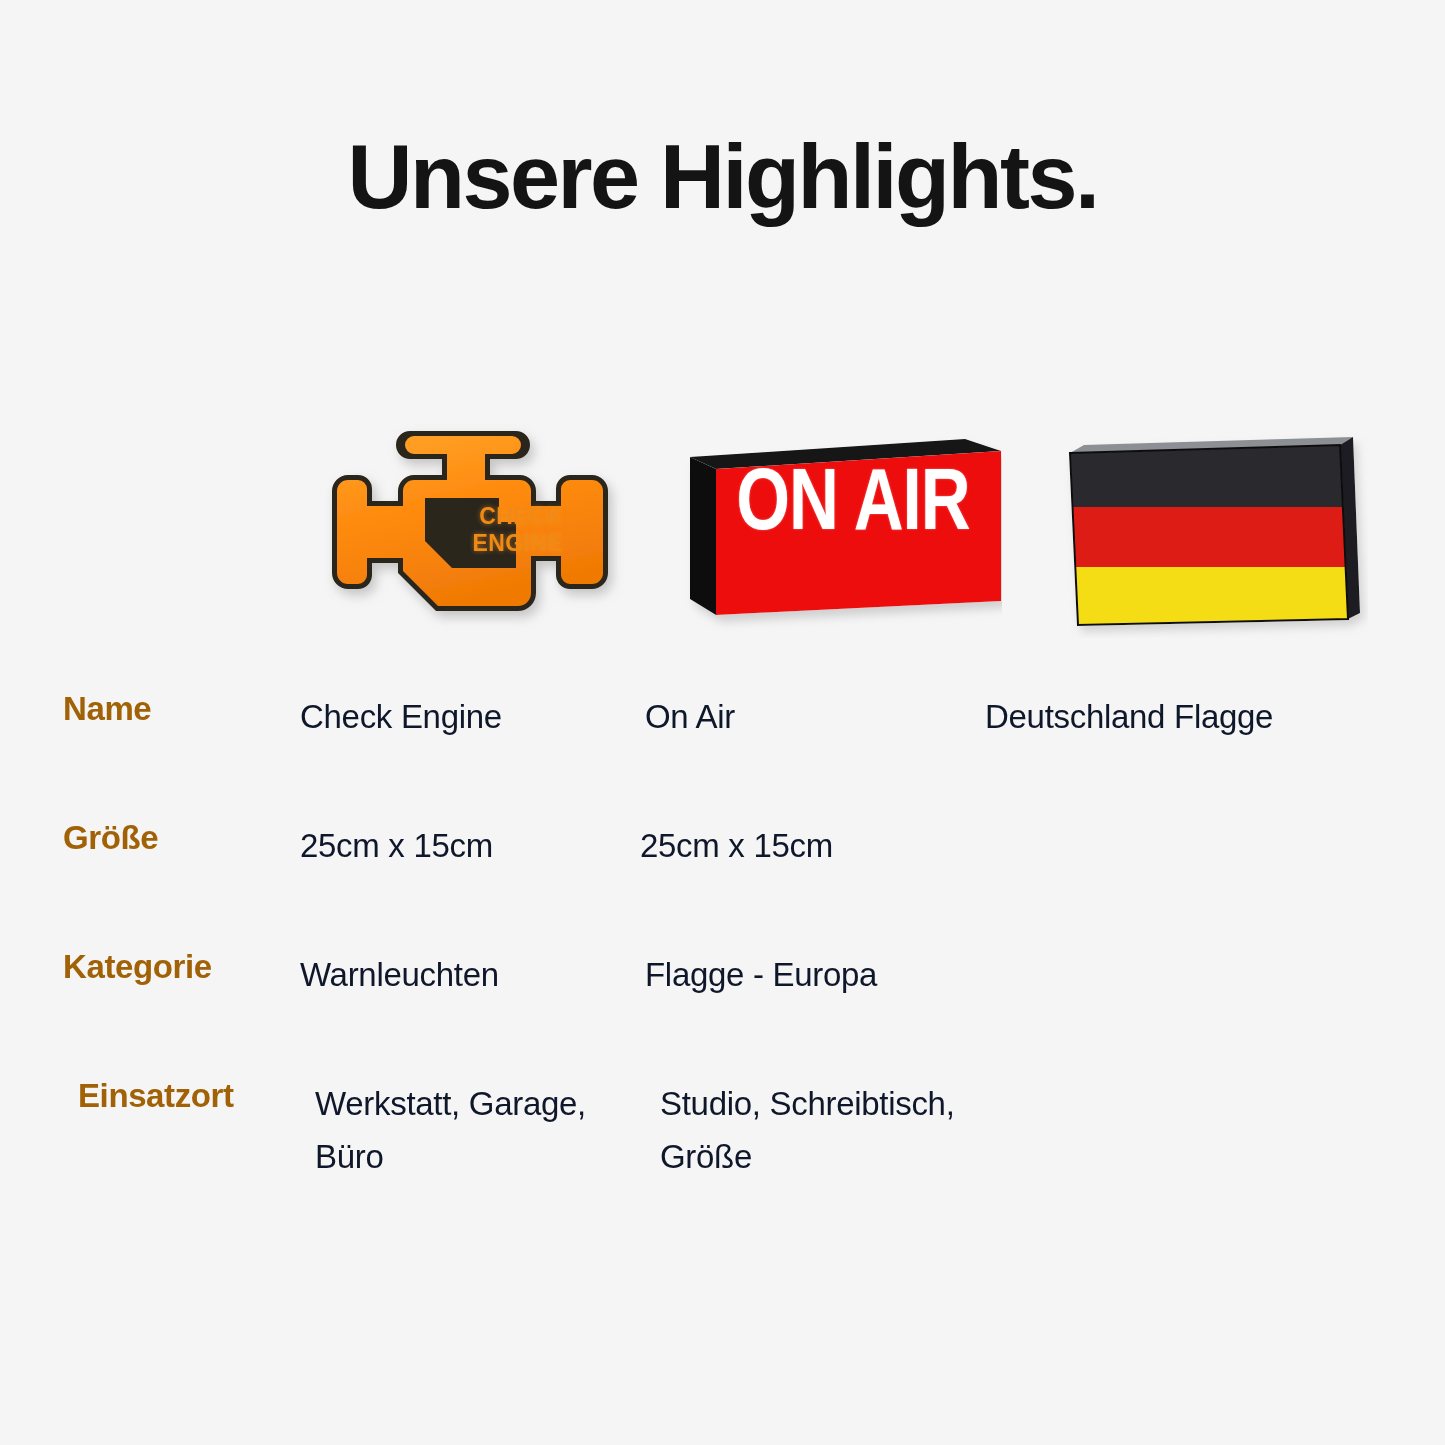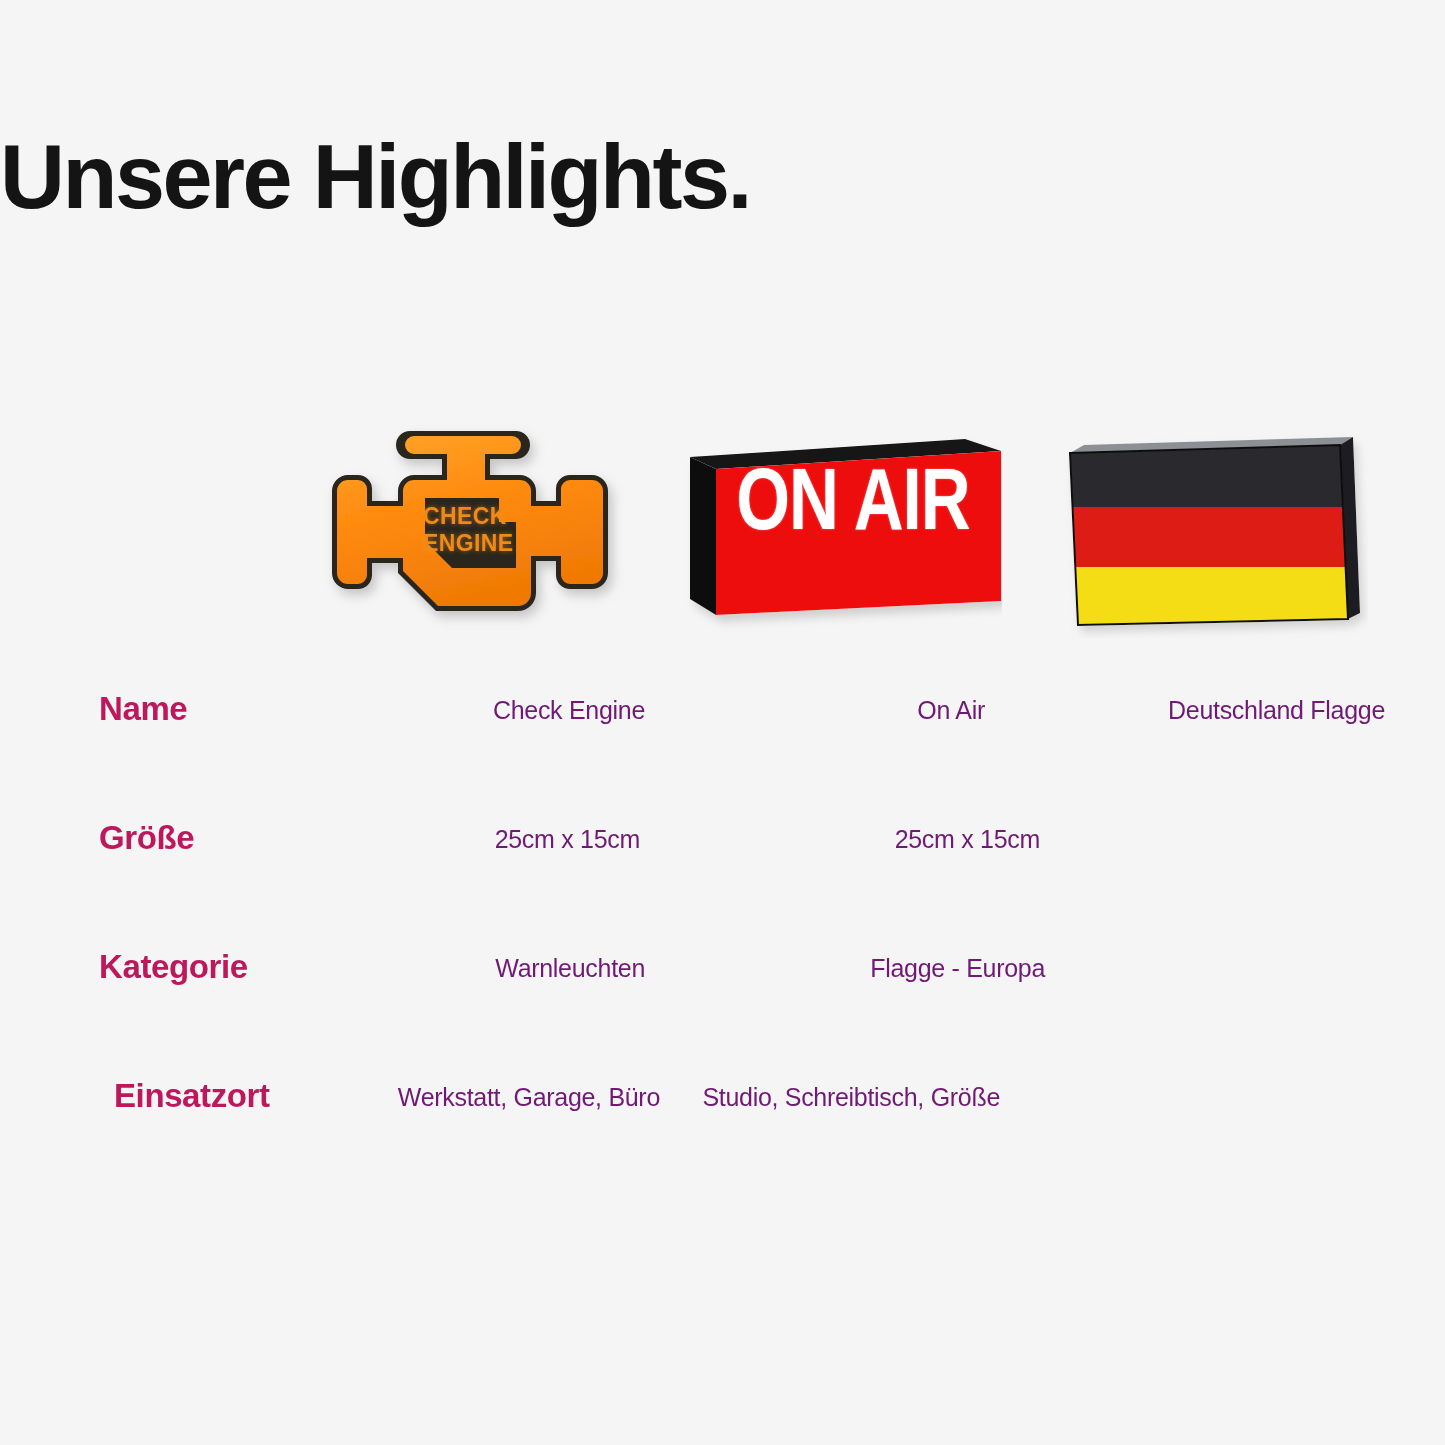--- a/index.html
+++ b/index.html
@@ -15,21 +15,21 @@
     overflow: hidden;
     position: relative;
   }
 
   
   .page-title {
     position: absolute;
     left: 0;
     top: 132px;
     width: 1445px;
-    text-align: left;
+    text-align: center;
     font-size: 90px;
     font-weight: 700;
     letter-spacing: -2.5px;
     color: #141414;
     line-height: 1;
     white-space: nowrap;
   }
 
   
   .product-strip {
@@ -55,21 +55,21 @@
     top: 8px;
     width: 310px;
     height: 220px;
   }
   .check-engine-wrap svg { display: block; width: 100%; height: 100%; }
   .ce-text {
     position: absolute;
     left: 103px;
     top: 88px;
     width: 140px;
-    text-align: left;
+    text-align: right;
     font-size: 23px;
     font-weight: 700;
     line-height: 1.18;
     color: #f08a16;
     letter-spacing: 0.4px;
     text-shadow: 0 0 5px rgba(255,150,30,0.55);
     pointer-events: none;
   }
 
   
@@ -118,35 +118,35 @@
   .spec-row {
     display: flex;
     width: 1445px;
     align-items: flex-start;
   }
   .spec-row-0, .spec-row-1, .spec-row-2 { height: 129px; }
   .spec-row-3 { height: 170px; margin-left: 15px; }
 
   .spec-label {
     width: 300px;
-    padding-left: 99px;
+    padding-left: 63px;
     box-sizing: border-box;
     font-size: 33px;
     font-weight: 700;
-    color: #be185d;
+    color: #a16207;
     letter-spacing: -0.4px;
     line-height: 1.15;
     white-space: nowrap;
   }
   .spec-value {
     flex: 0 0 auto;
-    text-align: right;
-    font-size: 25px;
+    text-align: left;
+    font-size: 33px;
     font-weight: 400;
-    color: #701a75;
+    color: #0f172a;
     letter-spacing: -0.3px;
     line-height: 1.62;
   }
   .val-0 { width: 345px; }
   .val-1 { width: 340px; }
   .val-2 { width: 400px; }
 </style>
 </head>
 <body>
 

